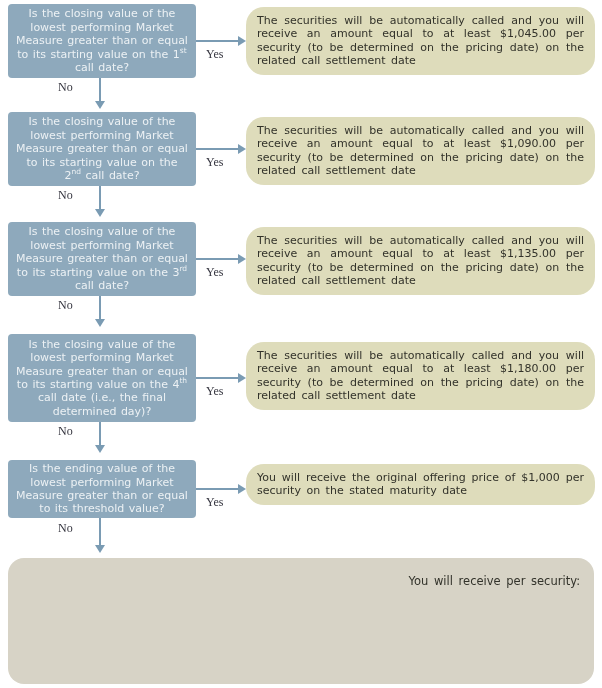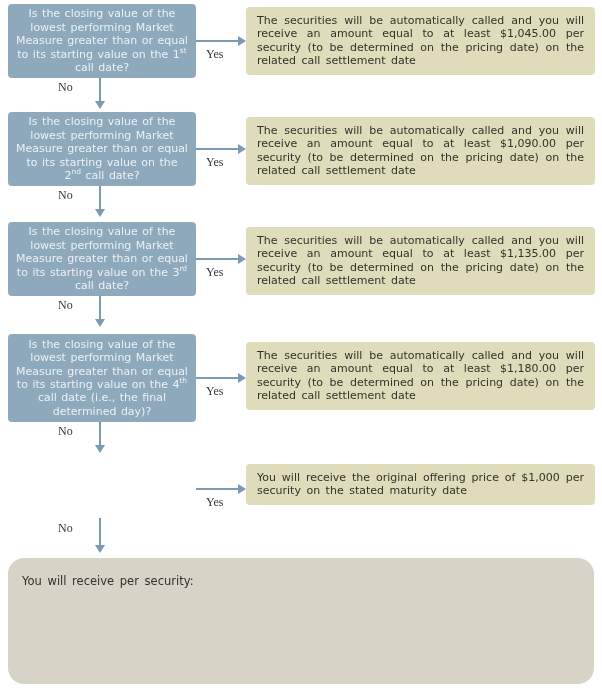--- a/index.html
+++ b/index.html
@@ -14,31 +14,31 @@
     background:var(--qfill,#8EA9BC);color:var(--qtext,#ECF1F4);
     border-radius:4px;padding:4px 8px;
     display:flex;align-items:center;justify-content:center;
     text-align:center;font-size:11px;line-height:1.22;word-spacing:1px;
   }
   .q sup{font-size:7.5px;line-height:0;vertical-align:super;}
   
   .a{
     position:absolute;left:246px;width:349px;box-sizing:border-box;
     background:var(--afill,#DEDCBB);color:var(--atext,#32322A);
-    border-radius:4px;padding:7px 11px;
+    border-radius:18px;padding:7px 11px;
     font-size:11px;line-height:1.22;text-align:justify;word-spacing:2px;
   }
   
   .final{
     position:absolute;left:8px;width:586px;box-sizing:border-box;
     background:var(--ffill,#D7D3C6);color:var(--atext,#32322A);
     border-radius:16px;padding:16px 14px;
     font-size:11.5px;line-height:1.25;word-spacing:2px;
   }
-  .final p{margin:0 0 16px 0;}
+  .final p{margin:0 0 16px 0;text-align:right;}
   .final p:last-child{margin-bottom:0;}
   
   .harrow{position:absolute;left:196px;width:42px;height:2px;background:var(--arrow,#7A9BB3);}
   .harrow::after{
     content:"";position:absolute;right:-8px;top:-4px;width:0;height:0;
     border-left:8px solid var(--arrow,#7A9BB3);
     border-top:5px solid transparent;border-bottom:5px solid transparent;
   }
   .varrow{position:absolute;left:99px;width:2px;background:var(--arrow,#7A9BB3);}
   .varrow::after{
@@ -97,20 +97,23 @@
 
   <div class="q q4">
     <div><span>Is the closing value of the lowest performing Market Measure greater than or equal to its starting value on the </span><span>4</span><sup>th</sup><span> call date (i.e., the final determined day)?</span></div>
   </div>
   <div class="harrow h4"></div>
   <div class="lbl yes y4">Yes</div>
   <div class="a a4">The securities will be automatically called and you will receive an amount equal to at least $1,180.00 per security (to be determined on the pricing date) on the related call settlement date</div>
   <div class="varrow v4"></div>
   <div class="lbl no n4">No</div>
 
+  <div class="q q5">
+    <div><span>Is the ending value of the lowest performing Market Measure greater than or equal to its threshold value?</span><span></span><sup></sup><span></span></div>
+  </div>
   <div class="harrow h5"></div>
   <div class="lbl yes y5">Yes</div>
   <div class="a a5">You will receive the original offering price of $1,000 per security on the stated maturity date</div>
   <div class="varrow v5"></div>
   <div class="lbl no n5">No</div>
 
   <div class="final">
     <p>You will receive per security:</p>
   </div>
 

